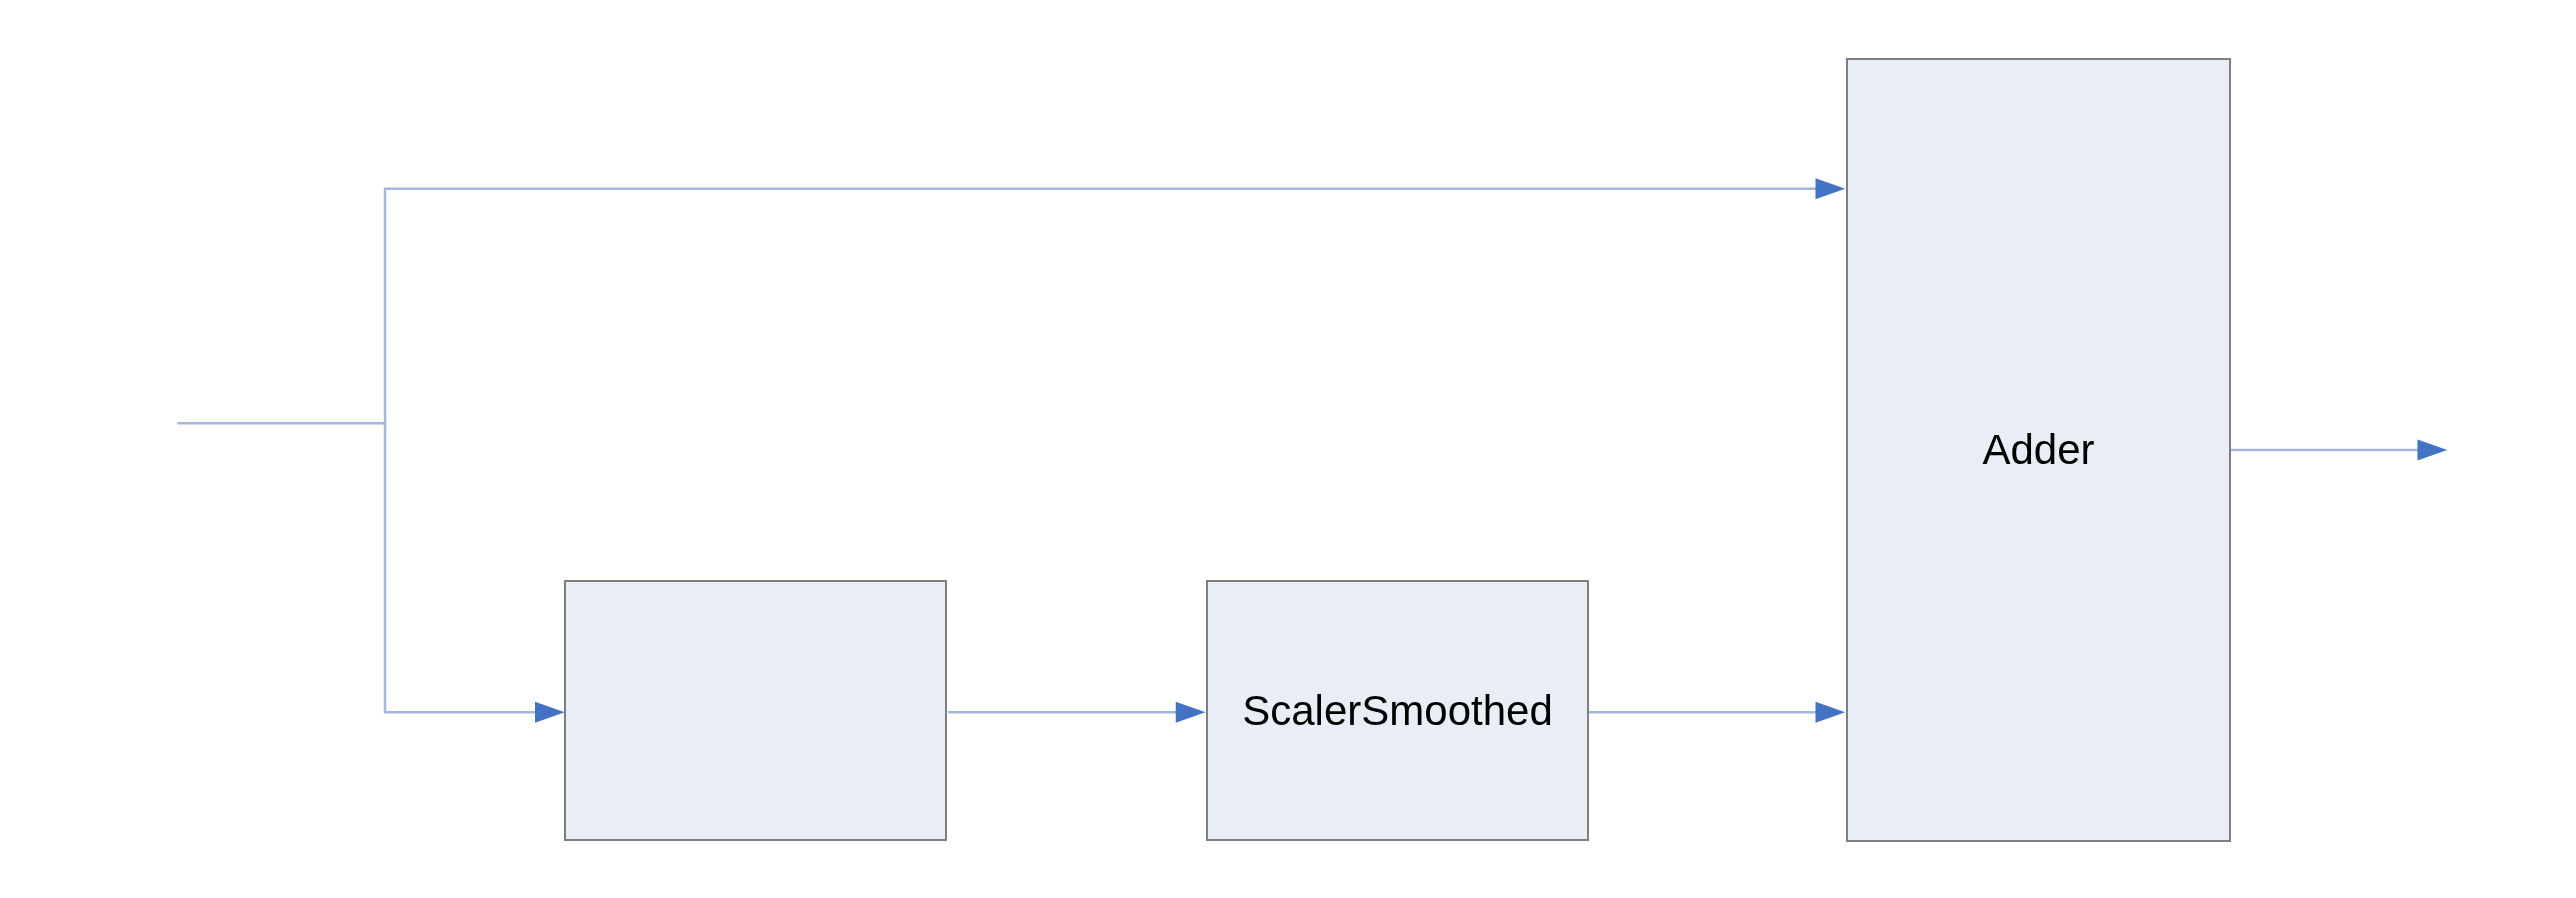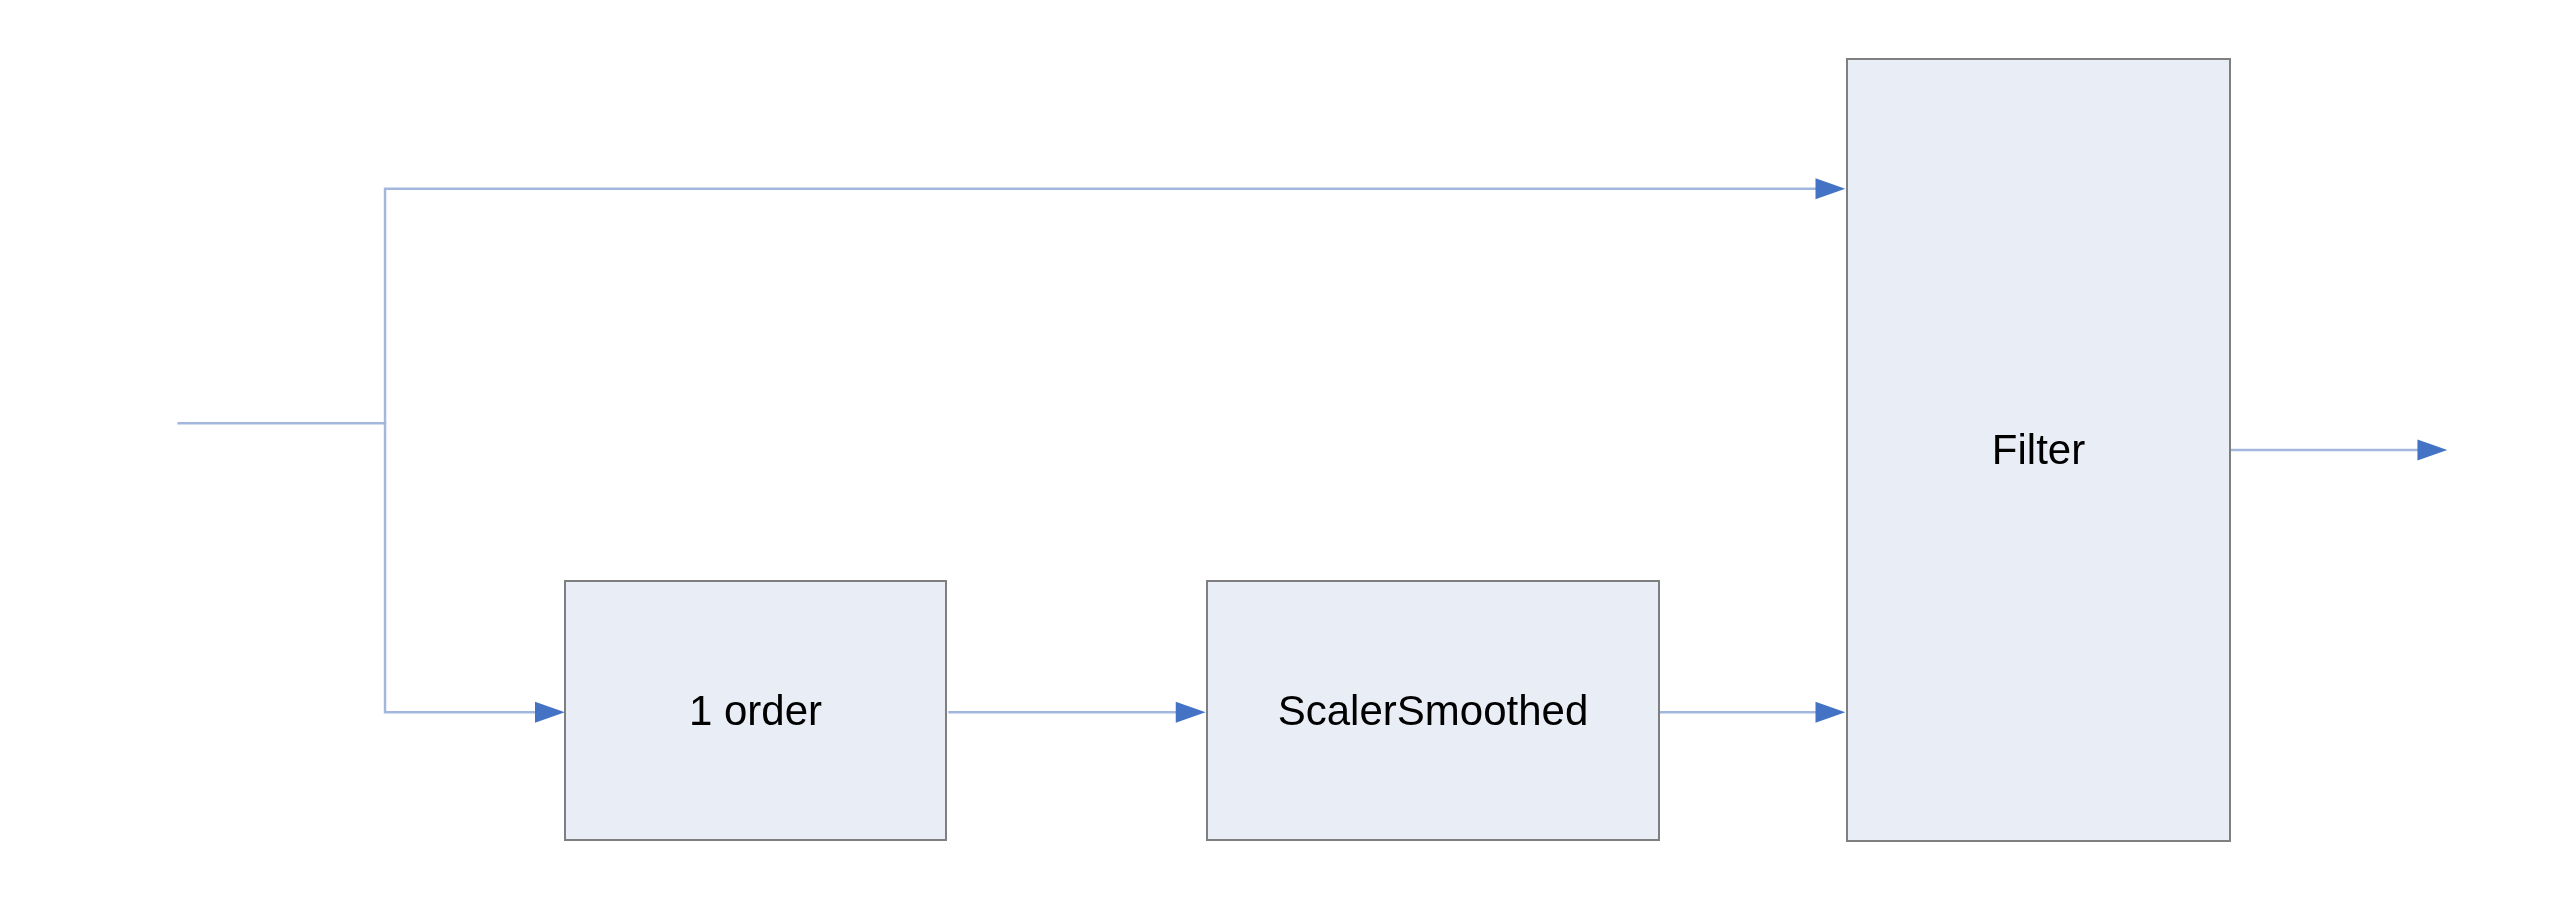--- a/index.html
+++ b/index.html
@@ -38,21 +38,21 @@
   }
   #node-lowpass-filter {
     left: 564px;
     top: 580px;
     width: 383px;
     height: 261px;
   }
   #node-scaler-smoothed {
     left: 1206px;
     top: 580px;
-    width: 454px;
+    width: 383px;
     height: 261px;
   }
   #node-adder {
     left: 1846px;
     top: 58px;
     width: 385px;
     height: 784px;
   }
 </style>
 </head>
@@ -75,26 +75,25 @@
 
     <line x1="1599" y1="717" x2="1829" y2="717" stroke-width="2.5" fill="none" stroke="#a3b7de"></line>
     <polygon points="1857,717 1827,706.5 1827,727.5" fill="#4472c4"></polygon>
 
     <line x1="2245" y1="453" x2="2435" y2="453" stroke-width="2.5" fill="none" stroke="#a3b7de"></line>
     <polygon points="2463,453 2433,442.5 2433,463.5" fill="#4472c4"></polygon>
   </svg>
 
   <div class="node" id="node-lowpass-filter">
     <div class="node-label">
-      <div>1 order</div>
     </div>
   </div>
 
   <div class="node" id="node-scaler-smoothed">
     <div class="node-label">ScalerSmoothed</div>
   </div>
 
   <div class="node" id="node-adder">
-    <div class="node-label">Filter</div>
+    <div class="node-label">Adder</div>
   </div>
 
 </div>
 
 
 </body></html>

